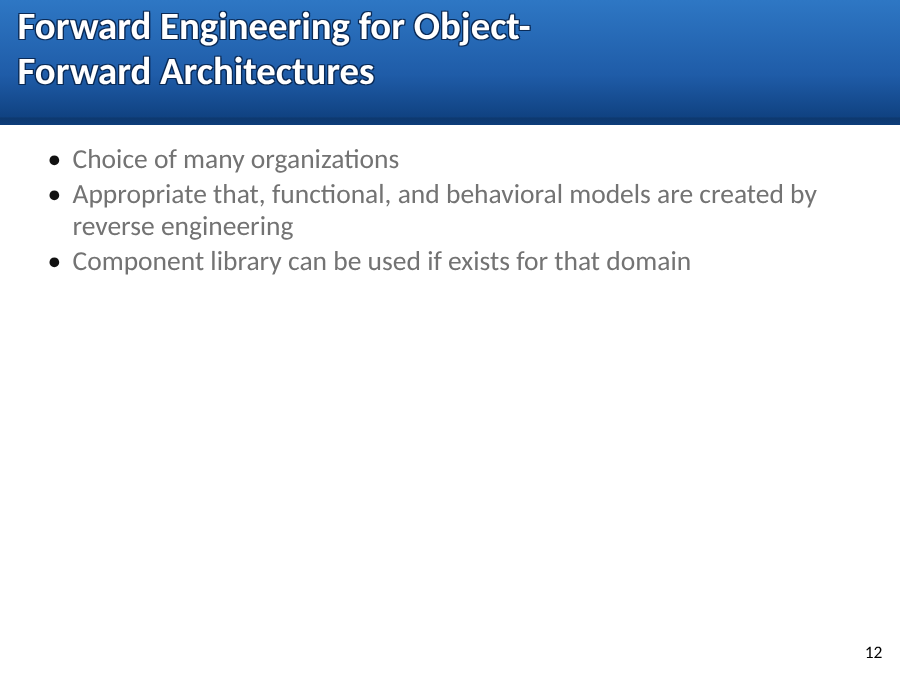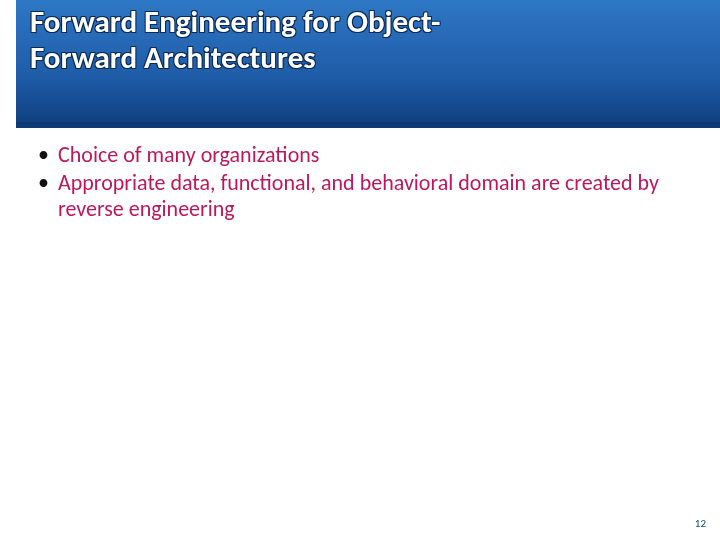--- a/index.html
+++ b/index.html
@@ -1,23 +1,22 @@
 <!DOCTYPE html>
 <html><head>
 <meta charset="utf-8">
 <style>
   * { margin: 0; padding: 0; box-sizing: border-box; }
   html, body { width: 720px; height: 540px; font-family: Calibri, "Segoe UI", Arial, sans-serif; background: #fff; }
   .slide { width: 720px; height: 540px; position: relative; background: #fff; }
   .title-band {
-    height: 128px;
+    height: 100px;
     background: linear-gradient(to bottom, #2e77c4 0%, #1f5ca8 60%, #0d3d7a 100%);
     position: relative;
     padding: 4px 14px 0 14px;
-    margin-left: 16px;
   }
   .title-band::after{
     content:"";
     position:absolute; left:0; right:0; bottom:0; height:6px;
     background: linear-gradient(to bottom, rgba(0,0,0,0.15), rgba(0,0,0,0));
   }
   .title-text {
     font-size: 31px;
     font-weight: 700;
     color: #fff;
@@ -30,53 +29,54 @@
        1px  1px 0 #0a2a56;
   }
   .title-text .l1, .title-text .l2 { position: relative; z-index: 2; }
   .body {
     padding: 14px 30px 0 38px;
   }
   ul.bullets { list-style: none; }
   ul.bullets li {
     position: relative;
     font-size: 22px;
-    color: #be185d;
+    color: #737373;
     line-height: 1.15;
     margin-bottom: 3px;
     padding-left: 20px;
   }
   ul.bullets li::before {
     content: "•";
     position: absolute;
     left: 0;
     top: 0;
     color: #111;
     font-size: 22px;
   }
   .pagenum {
     position: absolute;
     right: 14px;
     bottom: 10px;
-    font-size: 11px;
-    color: #0c4a6e;
+    font-size: 14px;
+    color: #000000;
   }
 </style>
 </head>
 <body>
 
 <div class="slide">
   <div class="title-band">
     <div class="title-text">
       <div class="l1">Forward Engineering for Object-</div>
       <div class="l2">Forward Architectures</div>
     </div>
   </div>
 
   <div class="body">
     <ul class="bullets">
       <li>Choice of many organizations</li>
-      <li>Appropriate data, functional, and behavioral domain are created by reverse engineering</li>
+      <li>Appropriate that, functional, and behavioral models are created by reverse engineering</li>
+      <li>Component library can be used if exists for that domain</li>
     </ul>
   </div>
 
   <div class="pagenum">12</div>
 </div>
 
 </body></html>

